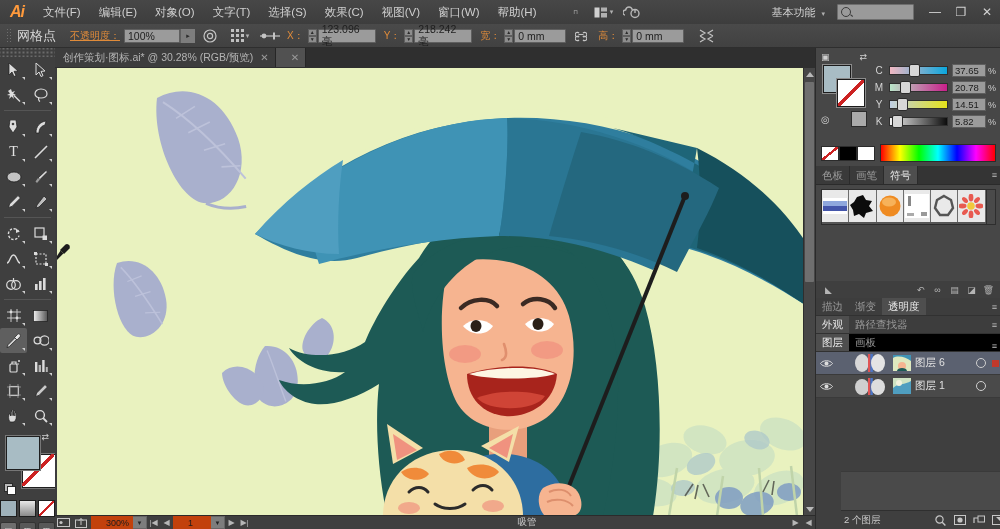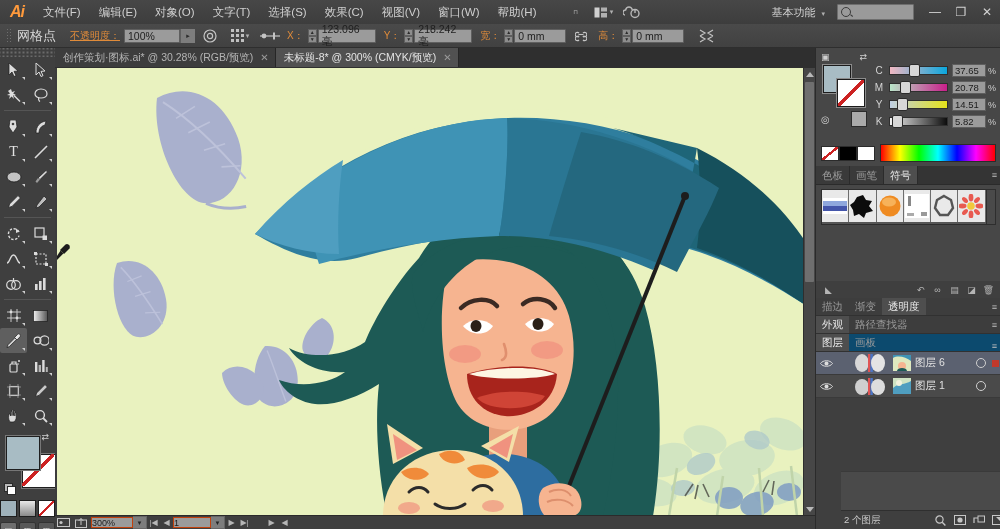--- a/index.html
+++ b/index.html
@@ -108,21 +108,21 @@
   .vscroll .ar{position:absolute;left:2px;width:0;height:0;border-left:4px solid transparent;
                border-right:4px solid transparent;}
   .vscroll .up{top:4px;border-bottom:5px solid #b9b9b9;}
   .vscroll .dn{bottom:4px;border-top:5px solid #b9b9b9;}
   .statusbar{position:absolute;left:0;bottom:0;width:760px;height:13px;background:#3f3f3f;
              border-top:1px solid #2b2b2b;display:flex;align-items:center;font-size:9.5px;
              color:#cacaca;}
   .sb-ico{width:17px;height:12px;display:flex;align-items:center;justify-content:center;
           color:#c4c4c4;font-size:9px;}
   .sb-field{height:11px;background:#9b9b9b;color:#1c1c1c;font-size:9px;display:flex;
-            align-items:center;padding:0 0;border:1px solid #c2410c;box-sizing:border-box;}
+            align-items:center;padding:0 8px;border:7px solid #c2410c;box-sizing:border-box;}
   .sb-drop{width:13px;height:11px;background:#7d7d7d;border:1px solid #666;border-left:none;
            display:flex;align-items:center;justify-content:center;font-size:6px;color:#222;}
   .sb-arrow{width:13px;text-align:center;color:#b6b6b6;font-size:8px;}
 
   
   .rpanel{position:absolute;left:815px;top:48px;width:185px;height:481px;background:#3f3f3f;
           border-left:1px solid #2b2b2b;}
   .ptabrow{display:flex;align-items:center;height:18px;background:#343434;
            border-bottom:1px solid #2b2b2b;}
   .ptab{height:18px;line-height:18px;padding:0 6px;font-size:10.5px;color:#9b9b9b;
@@ -504,21 +504,20 @@
       <div class="dbox">▧</div>
     </div>
   </div>
 
   <div class="doctabs">
     <div class="dtab">
       <span>创作策划·图标.ai* @ 30.28% (RGB/预览)</span>
       <span class="x">✕</span>
     </div>
     <div class="dtab active">
-      <span>未标题-8* @ 300% (CMYK/预览)</span>
       <span class="x">✕</span>
     </div>
   </div>
 
   <div class="canvaswrap">
     <div class="artboard">
       <svg width="750" height="448" viewBox="0 0 750 448">
         <rect x="0" y="0" width="750" height="448" fill="#e9f2bf"></rect>
 
         <g opacity="0.85">
@@ -683,20 +682,21 @@
       </div>
       <div class="sb-field" style="width:42px;margin-left:2px;">300%</div>
       <div class="sb-drop">▼</div>
       <div class="sb-arrow">|◀</div>
       <div class="sb-arrow">◀</div>
       <div class="sb-field" style="width:38px;">1</div>
       <div class="sb-drop">▼</div>
       <div class="sb-arrow">▶</div>
       <div class="sb-arrow">▶|</div>
       <div style="width:14px;"></div>
+      <div style="flex:1;text-align:center;">吸管</div>
       <div class="sb-arrow">▶</div>
       <div class="sb-arrow">◀</div>
     </div>
   </div>
 
   <div class="rpanel">
 
 
     <div class="pbody" style="display:flex;gap:6px;height:96px;box-sizing:border-box;">
       <div style="width:46px;display:flex;flex-direction:column;align-items:center;gap:3px;">
@@ -832,21 +832,21 @@
       <span class="t dim">渐变</span>
       <span class="t act">透明度</span>
       <span class="pmenu">≡</span>
     </div>
     <div class="prow">
       <span class="t act">外观</span>
       <span class="t dim">路径查找器</span>
       <span class="pmenu">≡</span>
     </div>
 
-    <div class="prow" style="background:#0c4a6e;align-items:flex-end;">
+    <div class="prow" style="background:#000000;align-items:flex-end;">
       <span class="t act">图层</span>
       <span class="t dim">画板</span>
       <span class="pmenu">≡</span>
     </div>
     <div>
       <div class="layerrow sel">
         <span class="lr-eye">
           <svg width="13" height="9" viewBox="0 0 13 9">
               <path d="M0.5 4.5 C3 0.8 10 0.8 12.5 4.5 C10 8.2 3 8.2 0.5 4.5 Z" fill="none" stroke="#dcdcdc" stroke-width="1"></path>
               <circle cx="6.5" cy="4.5" r="2" fill="#dcdcdc"></circle>

